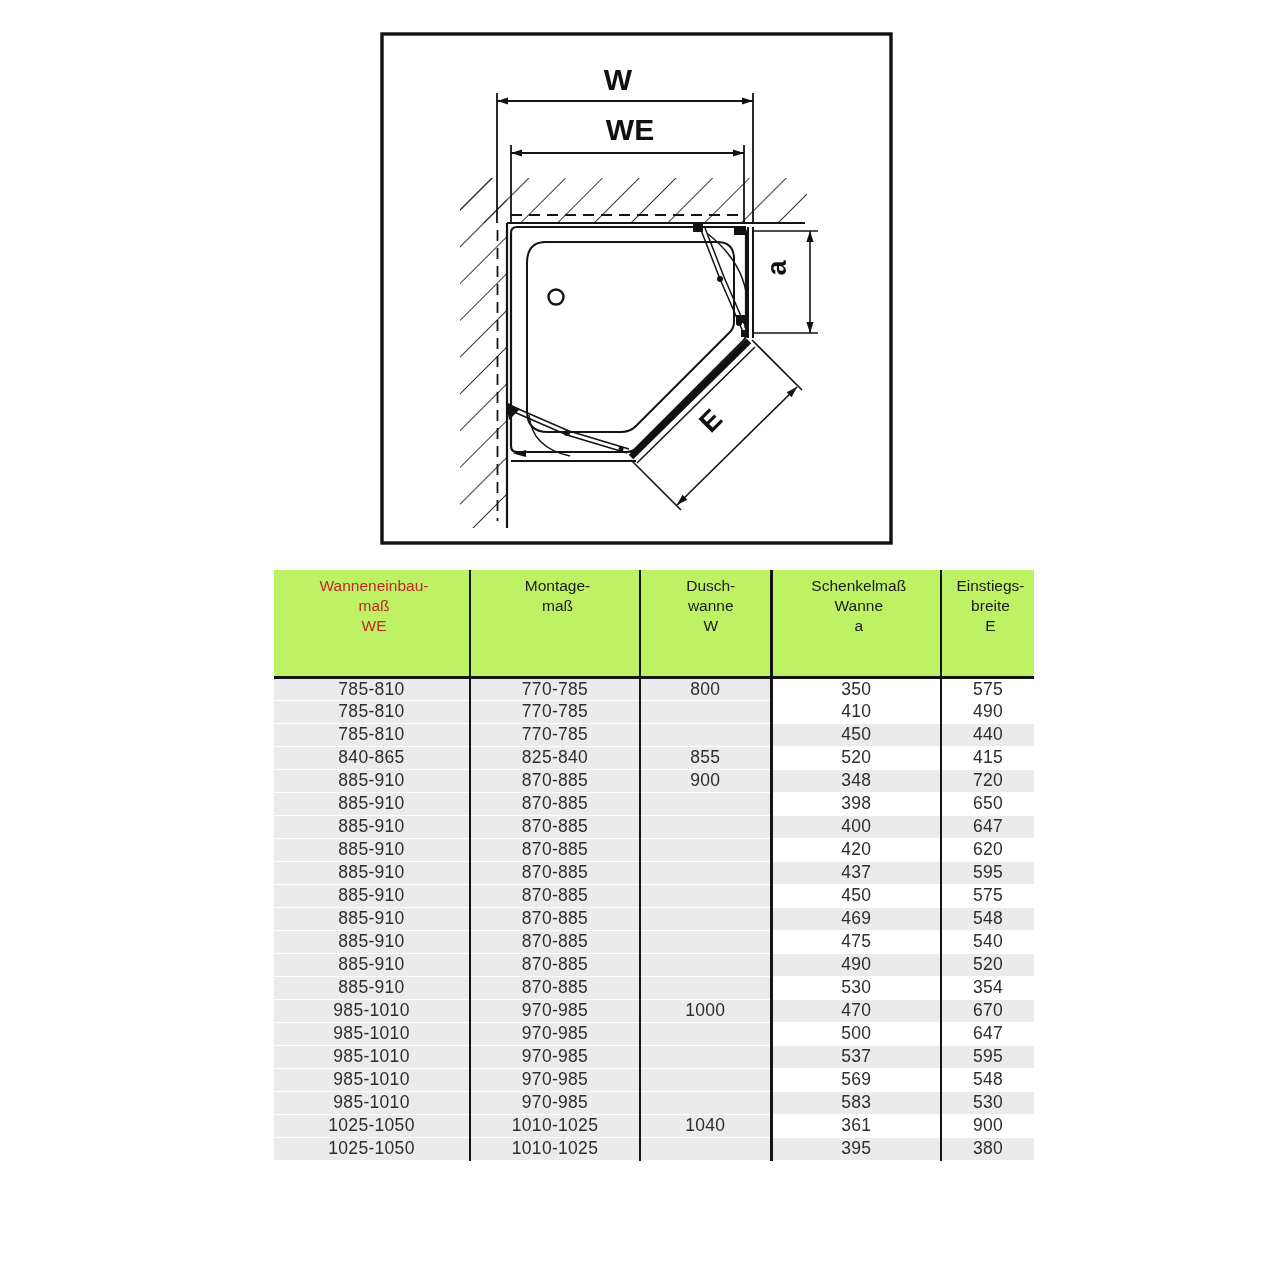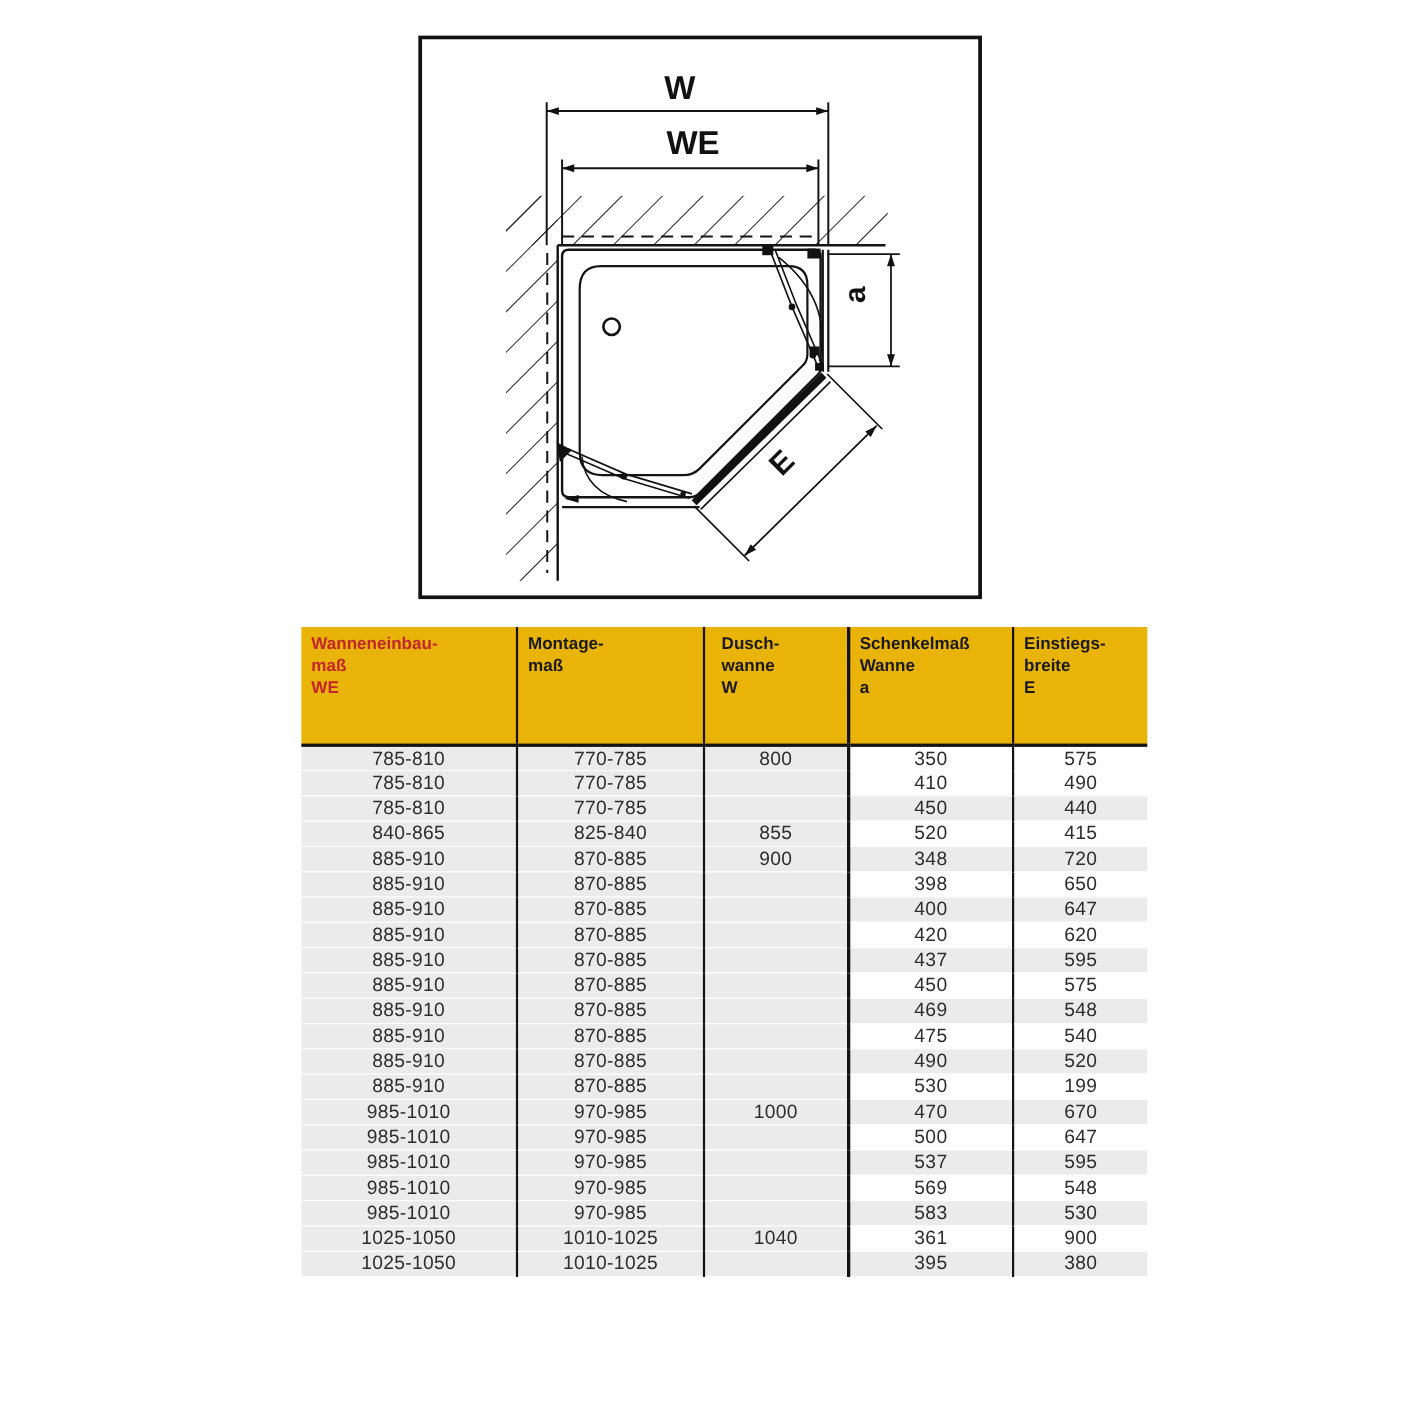--- a/index.html
+++ b/index.html
@@ -9,31 +9,31 @@
   }
   .diagram-wrap { position:absolute; left:380px; top:32px; width:513px; height:513px; }
 
   .spec-table {
     position:absolute; left:274px; top:570px; width:734px;
     border-collapse:collapse; table-layout:fixed;
   }
   .spec-table th:nth-child(1){ width:196px; }
   .spec-table th:nth-child(2){ width:170px; }
   .spec-table th:nth-child(3){ width:131px;padding-left:15px; }
-  .spec-table th:nth-child(4){ width:150px; }
-  .spec-table th:nth-child(5){ width:122px; }
+  .spec-table th:nth-child(4){ width:170px; }
+  .spec-table th:nth-child(5){ width:93px; }
 
   .spec-table th, .spec-table td { box-sizing:border-box; }
   .spec-table th:nth-child(n+2), .spec-table td:nth-child(n+2){ border-left:2px solid #141414; }
   .spec-table th:nth-child(4), .spec-table td:nth-child(4){ border-left:3px solid #141414; }
 
   thead th {
-    background:#eab308; height:107px; vertical-align:top; text-align:left;
+    background:#bef264; height:107px; vertical-align:top; text-align:center;
     padding:6px 4px 0 9px; font-size:15.5px; line-height:1.3; color:#1a1a1a;
-    font-weight:bold; border-bottom:3px solid #141414;
+    font-weight:normal; border-bottom:3px solid #141414;
   }
   thead th .hdr { white-space:pre-line; }
   thead th.red { color:#c2262e; }
 
   tbody td {
     background:#ffffff; border-bottom:1px solid #ffffff; height:23px;
     font-size:17.5px; letter-spacing:0.3px; text-align:center;
     vertical-align:middle; color:#2d2d2d; padding:0;
   }
   tbody td.c-gray { background:#ebebeb; }
@@ -228,21 +228,21 @@
           <td class="c-gray">870-885</td>
           <td class="c-gray"></td>
           <td class="c-alt">490</td>
           <td class="c-alt">520</td>
         </tr>
         <tr>
           <td class="c-gray">885-910</td>
           <td class="c-gray">870-885</td>
           <td class="c-gray"></td>
           <td class="c-alt">530</td>
-          <td class="c-alt">199</td>
+          <td class="c-alt">354</td>
         </tr>
         <tr>
           <td class="c-gray">985-1010</td>
           <td class="c-gray">970-985</td>
           <td class="c-gray">1000</td>
           <td class="c-alt">470</td>
           <td class="c-alt">670</td>
         </tr>
         <tr>
           <td class="c-gray">985-1010</td>

